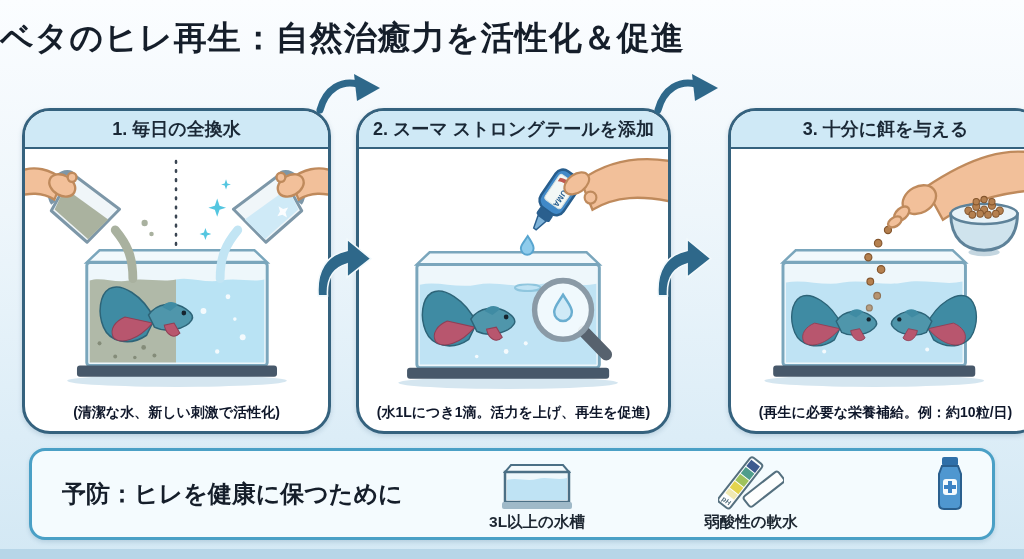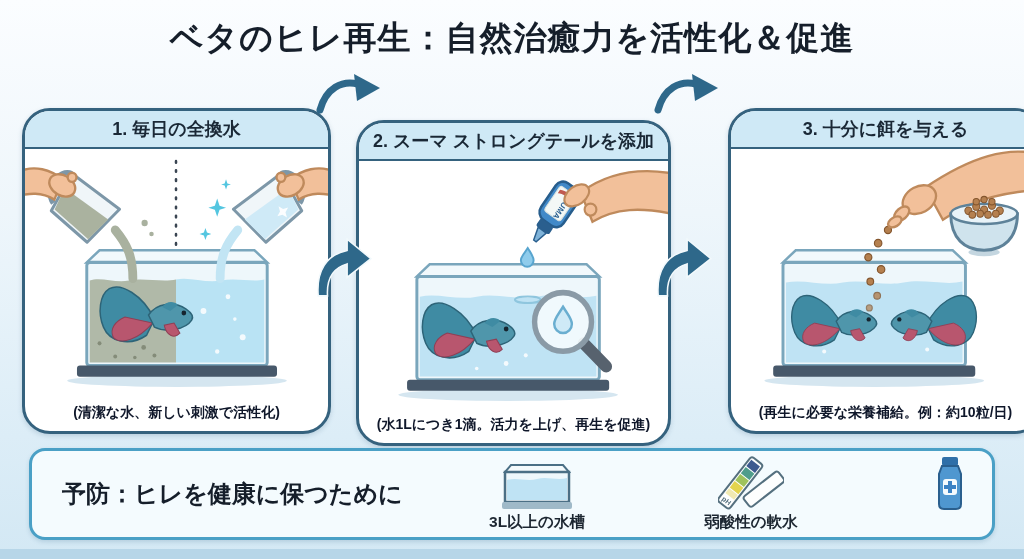--- a/index.html
+++ b/index.html
@@ -3,21 +3,21 @@
 <meta charset="utf-8">
 <style>
   html,body{margin:0;padding:0;background:#fff;}
   .canvas{
     position:relative;width:1024px;height:559px;overflow:hidden;
     background:linear-gradient(180deg,#fbfdff 0%,#eef6fb 38%,#dcedf7 78%,#d3e8f4 100%);
     font-family:"Liberation Sans","DejaVu Sans",sans-serif;
   }
   .bottom-strip{position:absolute;left:0;bottom:0;width:100%;height:10px;background:#b7d6e8;}
   .title{
-    position:absolute;top:16px;left:0;width:100%;text-align:center;margin:0;
+    position:absolute;top:16px;left:0;width:100%;margin:0;
     font-size:33px;font-weight:bold;color:#151e2a;letter-spacing:1px;
   }
   .panel{
     position:absolute;top:108px;height:326px;background:#ffffff;
     border:3px solid #35627e;border-radius:28px;box-sizing:border-box;overflow:hidden;
     box-shadow:0 2px 5px rgba(60,100,130,.22);
   }
   .panel-header{
     height:36px;background:#cfe9f6;border-bottom:2px solid #35627e;
     display:flex;align-items:center;justify-content:center;
@@ -133,21 +133,21 @@
             <path d="M-6,22 C10,16 26,20 38,30 L30,50 C16,42 4,44 -6,46 Z"></path>
             <ellipse cx="38" cy="36" rx="14" ry="10" transform="rotate(28 38 36)"></ellipse>
             <circle cx="48" cy="28" r="4.5"></circle>
           </g>
         </g>
       </svg>
     </div>
     <div class="panel-caption">(清潔な水、新しい刺激で活性化)</div>
   </div>
 
-  <div class="panel" style="left:356px;width:315px;margin-top:12px;">
+  <div class="panel" style="left:356px;width:315px;">
     <div class="panel-header">
       <span>2. スーマ ストロングテールを添加</span>
     </div>
     <div class="panel-art">
       <svg viewBox="0 0 315 245" preserveAspectRatio="none">
         <ellipse cx="152" cy="231" rx="112" ry="6" fill="#d5e6f0"></ellipse>
         <g>
           <polygon points="72,102 232,102 245,114 59,114" fill="#f2f9fc" stroke="#7aa6bc" stroke-width="2.5"></polygon>
           <rect x="59" y="114" width="186" height="102" rx="3" fill="#eef7fb" stroke="#7aa6bc" stroke-width="3"></rect>
           <path d="M62,134 C80,130 100,138 120,134 C140,130 162,138 182,134 C202,130 224,137 242,133 L242,213 L62,213 Z" fill="#bfe3f4"></path>

